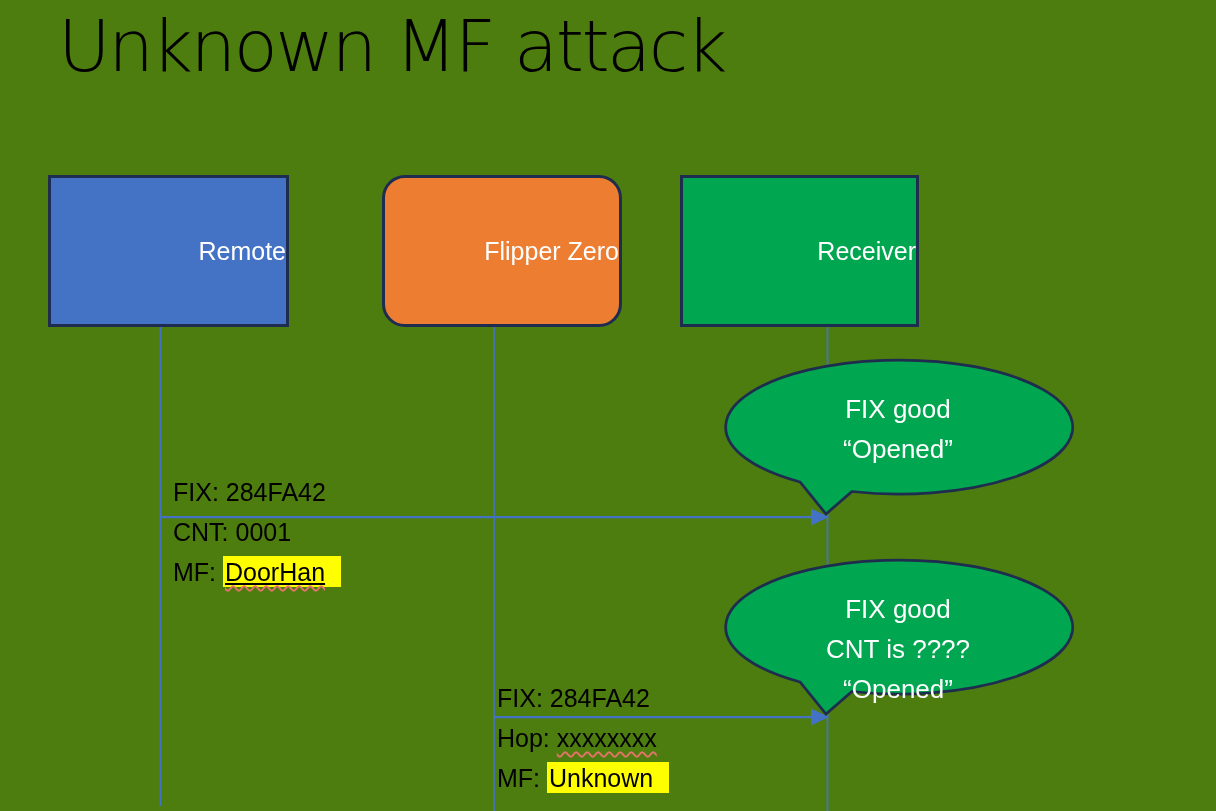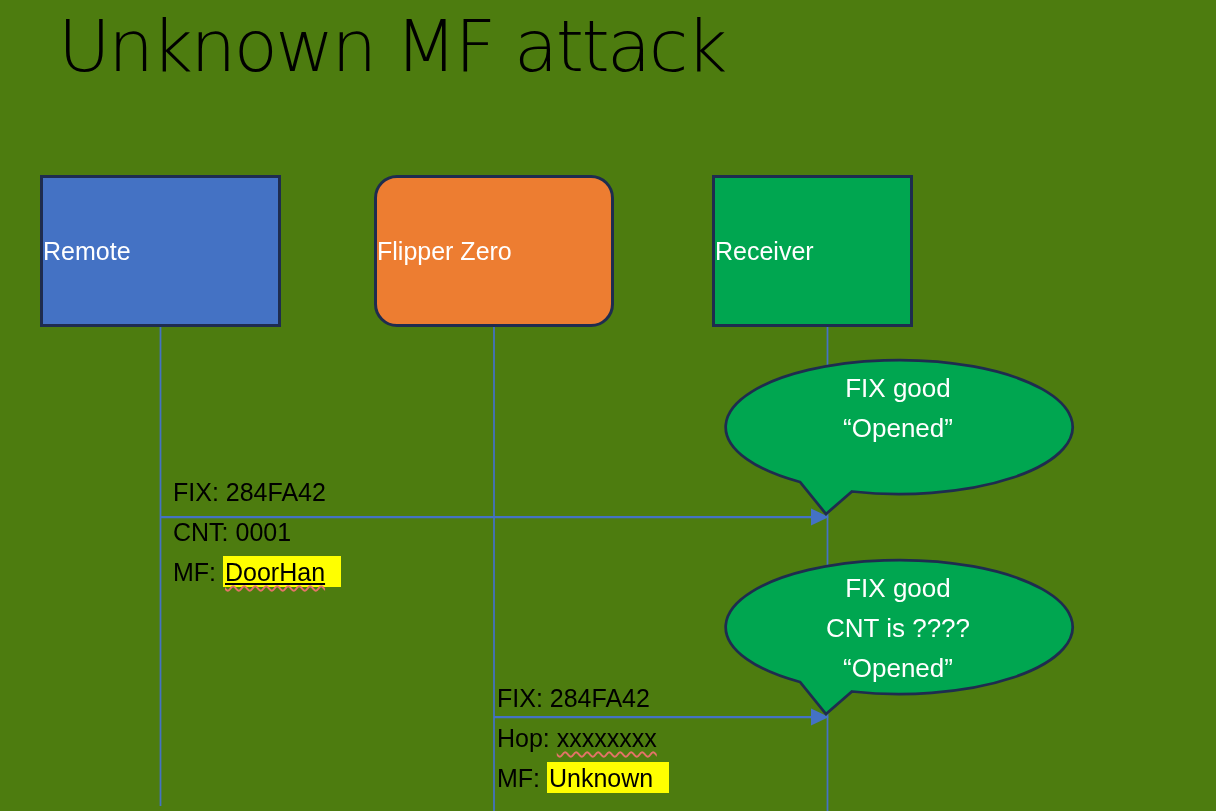--- a/index.html
+++ b/index.html
@@ -10,47 +10,47 @@
   .title {
     position:absolute; left:58px; top:-4px; height:100px;
     display:flex; align-items:center;
     font-family:"DejaVu Sans","Liberation Sans",sans-serif;
     font-size:72px; font-weight:200; letter-spacing:-2.5px;
     color:var(--title-black); white-space:nowrap;
   }
   .actor {
     position:absolute; top:175px; height:152px; box-sizing:border-box;
     border:3px solid var(--border-navy);
-    display:flex; align-items:center; justify-content:flex-start;
-    color:var(--text-white); font-size:25px;
+    display:flex; align-items:center; justify-content:flex-end;
+    color:var(--text-white); font-size:25px;margin-left:8px;
   }
   #actor-remote   { left:40px;  width:241px; background:var(--actor-blue); }
   #actor-flipper  { left:374px; width:240px; background:var(--actor-orange);border-radius:23px; }
-  #actor-receiver { left:712px; width:201px; background:var(--actor-green); }
+  #actor-receiver { left:672px; width:239px; background:var(--actor-green); }
 
   .layer { position:absolute; left:0; top:0; width:1216px; height:811px; }
   .lifeline    { stroke:var(--line-blue); stroke-width:1.75; }
   .arrow-shaft { stroke:var(--line-blue); stroke-width:2.25; }
   .arrow-head  { fill:var(--line-blue); }
   .bubble      { fill:var(--actor-green); stroke:var(--border-navy); stroke-width:2.75; }
 
   .msg { position:absolute; font-size:25px; line-height:40px; color:#000; white-space:nowrap; }
   #msg1 { left:173px; top:472px; }
   #msg2 { left:497px; top:678px; }
 
   .hl { background:var(--highlight-yellow); padding:2px 16px 1px 2px; }
   .ul { text-decoration:underline; text-decoration-thickness:1.5px; text-underline-offset:2px; }
   .wavy {
     text-decoration:underline; text-decoration-style:wavy;
     text-decoration-color:var(--squiggle-red);
     text-decoration-thickness:1.5px; text-underline-offset:4px;
   }
   .callout-text {
     position:absolute; width:348px; text-align:center;
-    color:var(--text-white); font-size:26px; line-height:40px; white-space:nowrap;
+    color:var(--text-white); font-size:26px; line-height:40px; white-space:nowrap;margin-top:21px;
   }
   #callout1 { left:724px; top:368px; }
   #callout2 { left:724px; top:568px; }
 </style>
 </head>
 <body>
 
 <div class="stage">
 
   <div class="title">Unknown MF attack</div>

